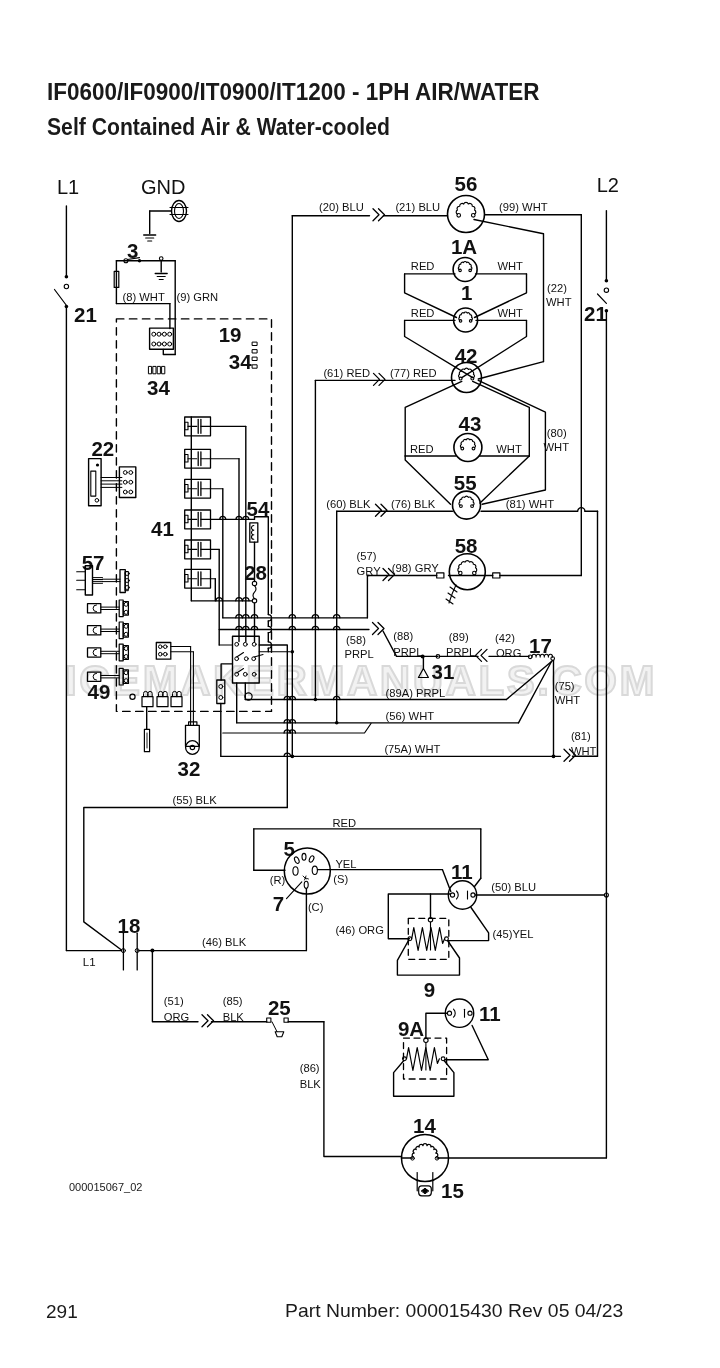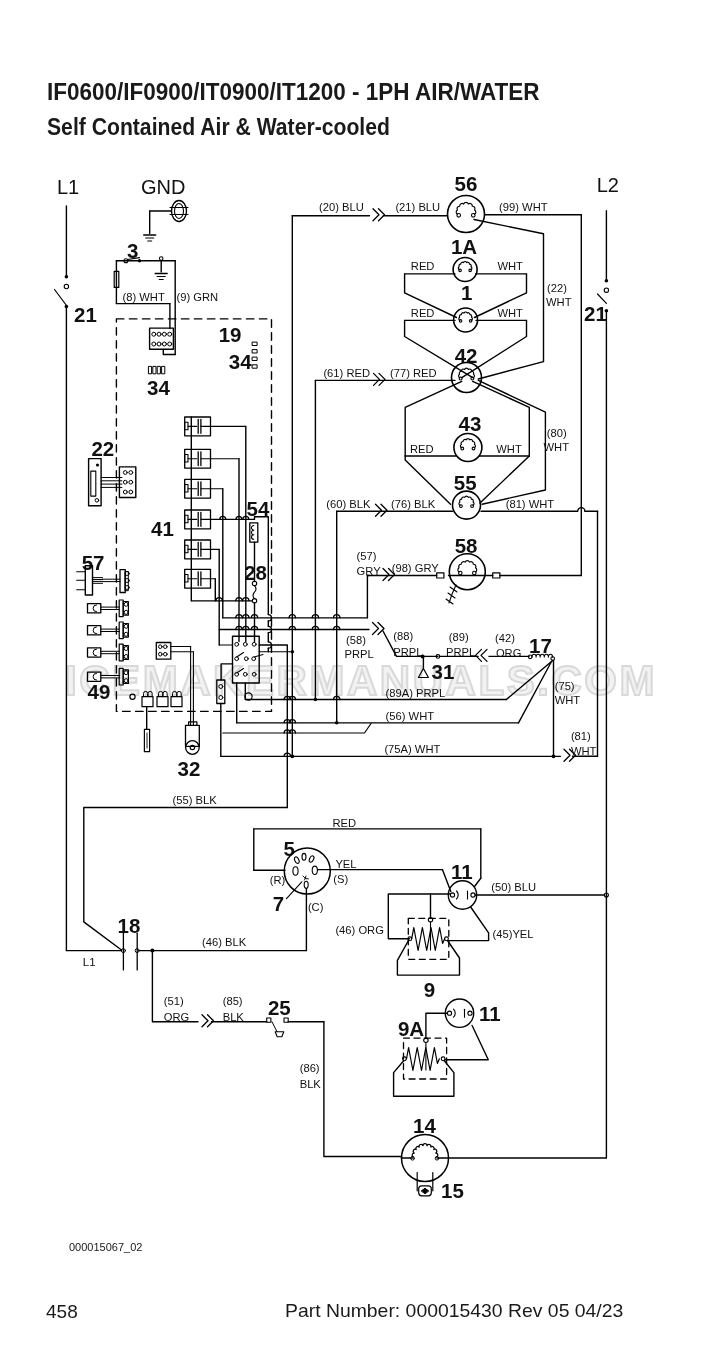--- a/index.html
+++ b/index.html
@@ -536,14 +536,14 @@
 <circle cx="437.0" cy="1158.3" r="1.8" fill="none" stroke-width="1.0"></circle>
 <line x1="437.0" y1="1158" x2="606.4" y2="1158" stroke-width="1.4"></line>
 <path d="M 413.5 1157.0 A 2.0 2.0 0 0 1 414.2 1153.1 A 2.0 2.0 0 0 1 416.2 1149.6 A 2.0 2.0 0 0 1 419.2 1147.0 A 2.0 2.0 0 0 1 423.0 1145.7 A 2.0 2.0 0 0 1 427.0 1145.7 A 2.0 2.0 0 0 1 430.8 1147.0 A 2.0 2.0 0 0 1 433.8 1149.6 A 2.0 2.0 0 0 1 435.8 1153.1 A 2.0 2.0 0 0 1 436.5 1157.0 " fill="none" stroke-width="1.2"></path>
 <line x1="417.2" y1="1172.5" x2="417.2" y2="1190.8" stroke-width="1.2"></line>
 <line x1="432.8" y1="1172.5" x2="432.8" y2="1190.8" stroke-width="1.2"></line>
 <rect x="418.7" y="1185.8" width="12.6" height="10.0" fill="none" stroke-width="1.2" rx="3"></rect>
 <path d="M 421.5 1190.8 l 3.5 -2.5 v 5 Z" fill="#000" stroke-width="1.0"></path>
 <path d="M 428.5 1190.8 l -3.5 -2.5 v 5 Z" fill="#000" stroke-width="1.0"></path>
 <text x="441" y="1198" font-size="20.5" font-weight="bold" text-anchor="start" font-family="Liberation Sans, sans-serif" fill="#111" stroke="none">15</text>
 </svg>
-<div class="abs" style="left:69px;top:1241px;font-size:11px">000015067_02</div>
-<div class="abs" style="left:46px;top:1301px;font-size:19px">458</div>
+<div class="abs" style="left:69px;top:1181px;font-size:11px">000015067_02</div>
+<div class="abs" style="left:46px;top:1301px;font-size:19px">291</div>
 <div class="abs" style="left:285px;top:1300px;font-size:19px;transform:scaleX(1.02);transform-origin:left top">Part Number: 000015430 Rev 05 04/23</div>
 </body></html>

